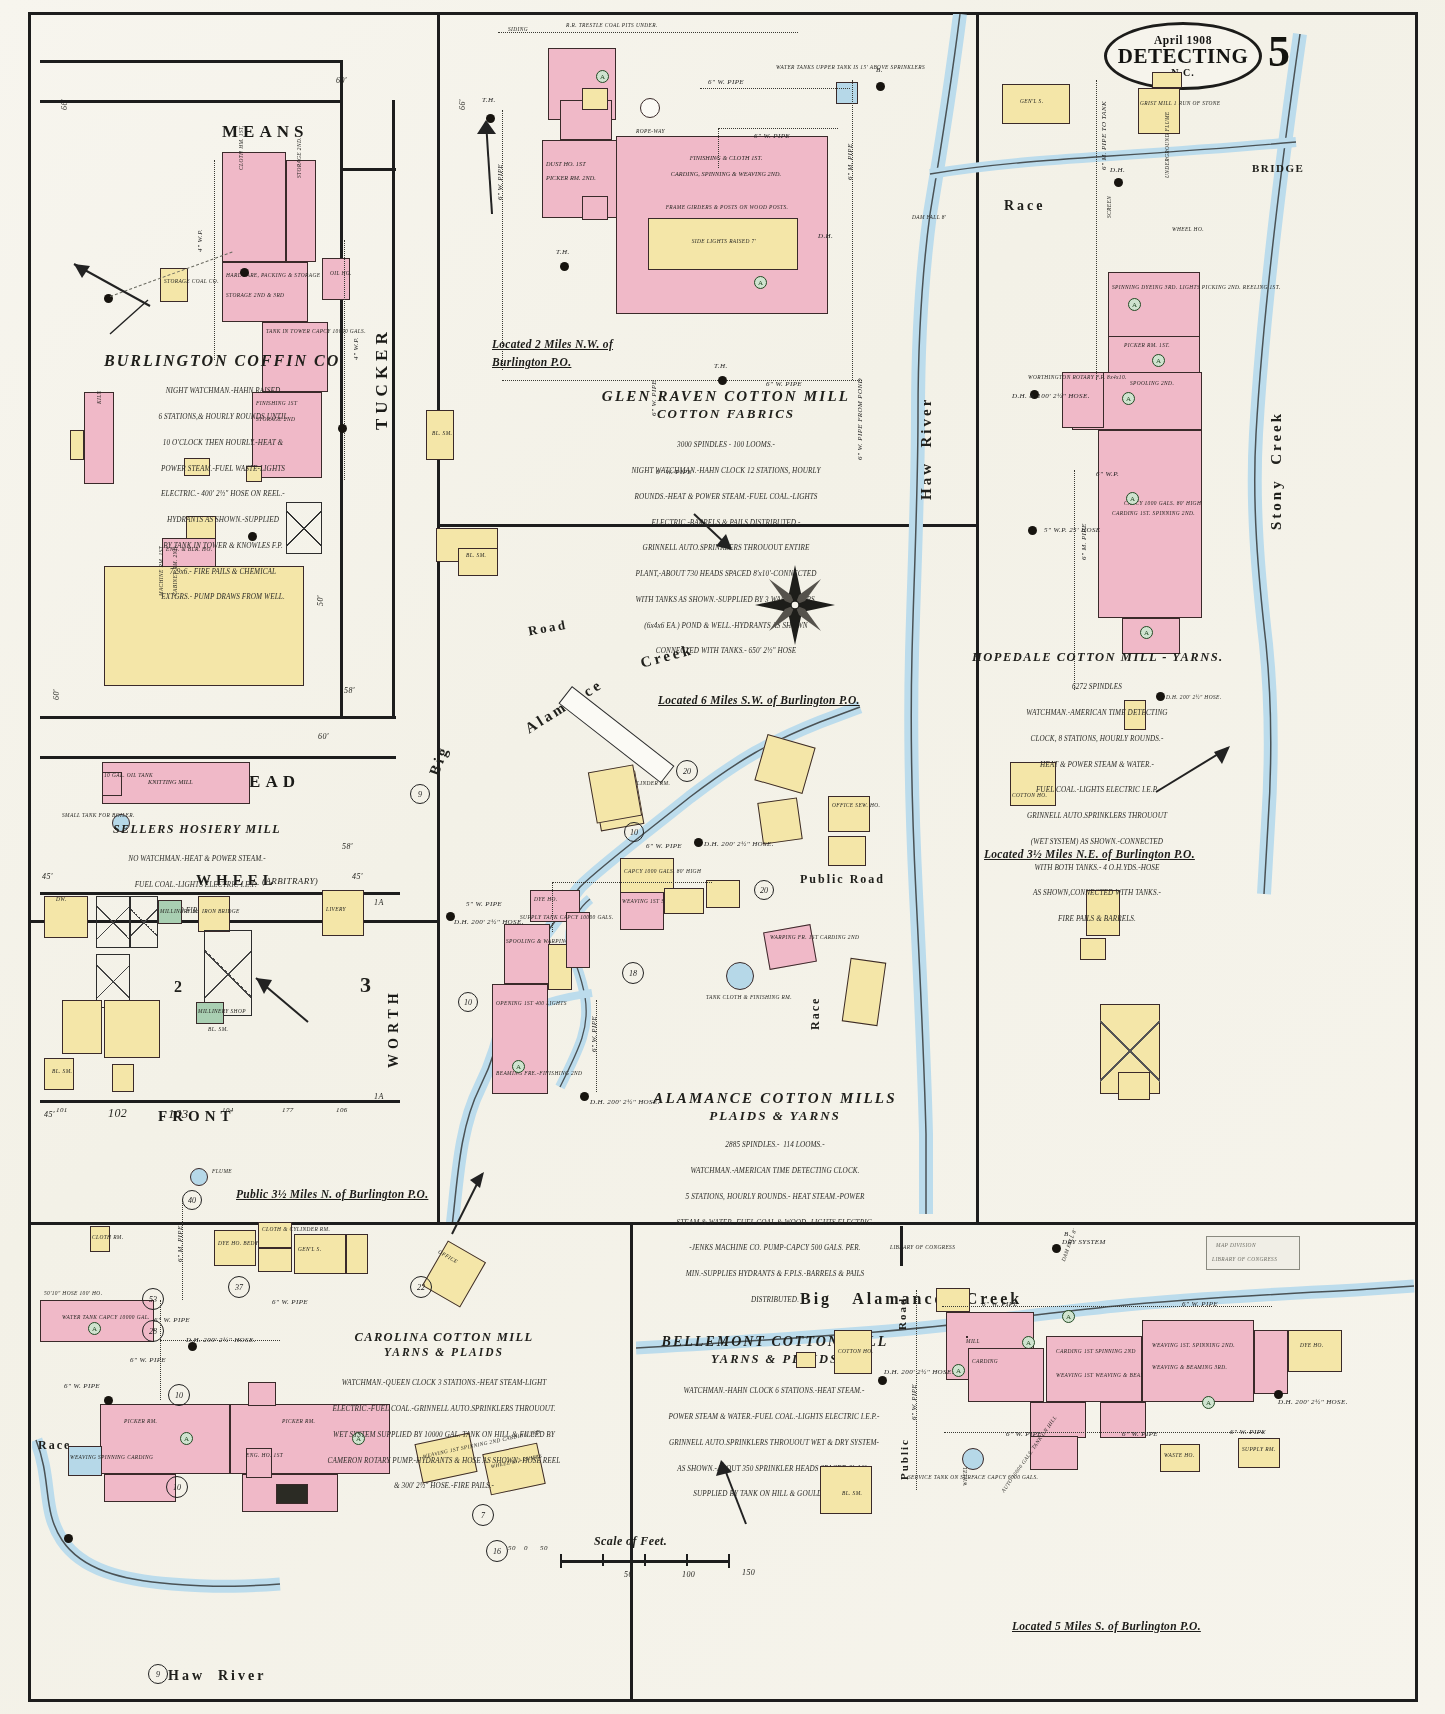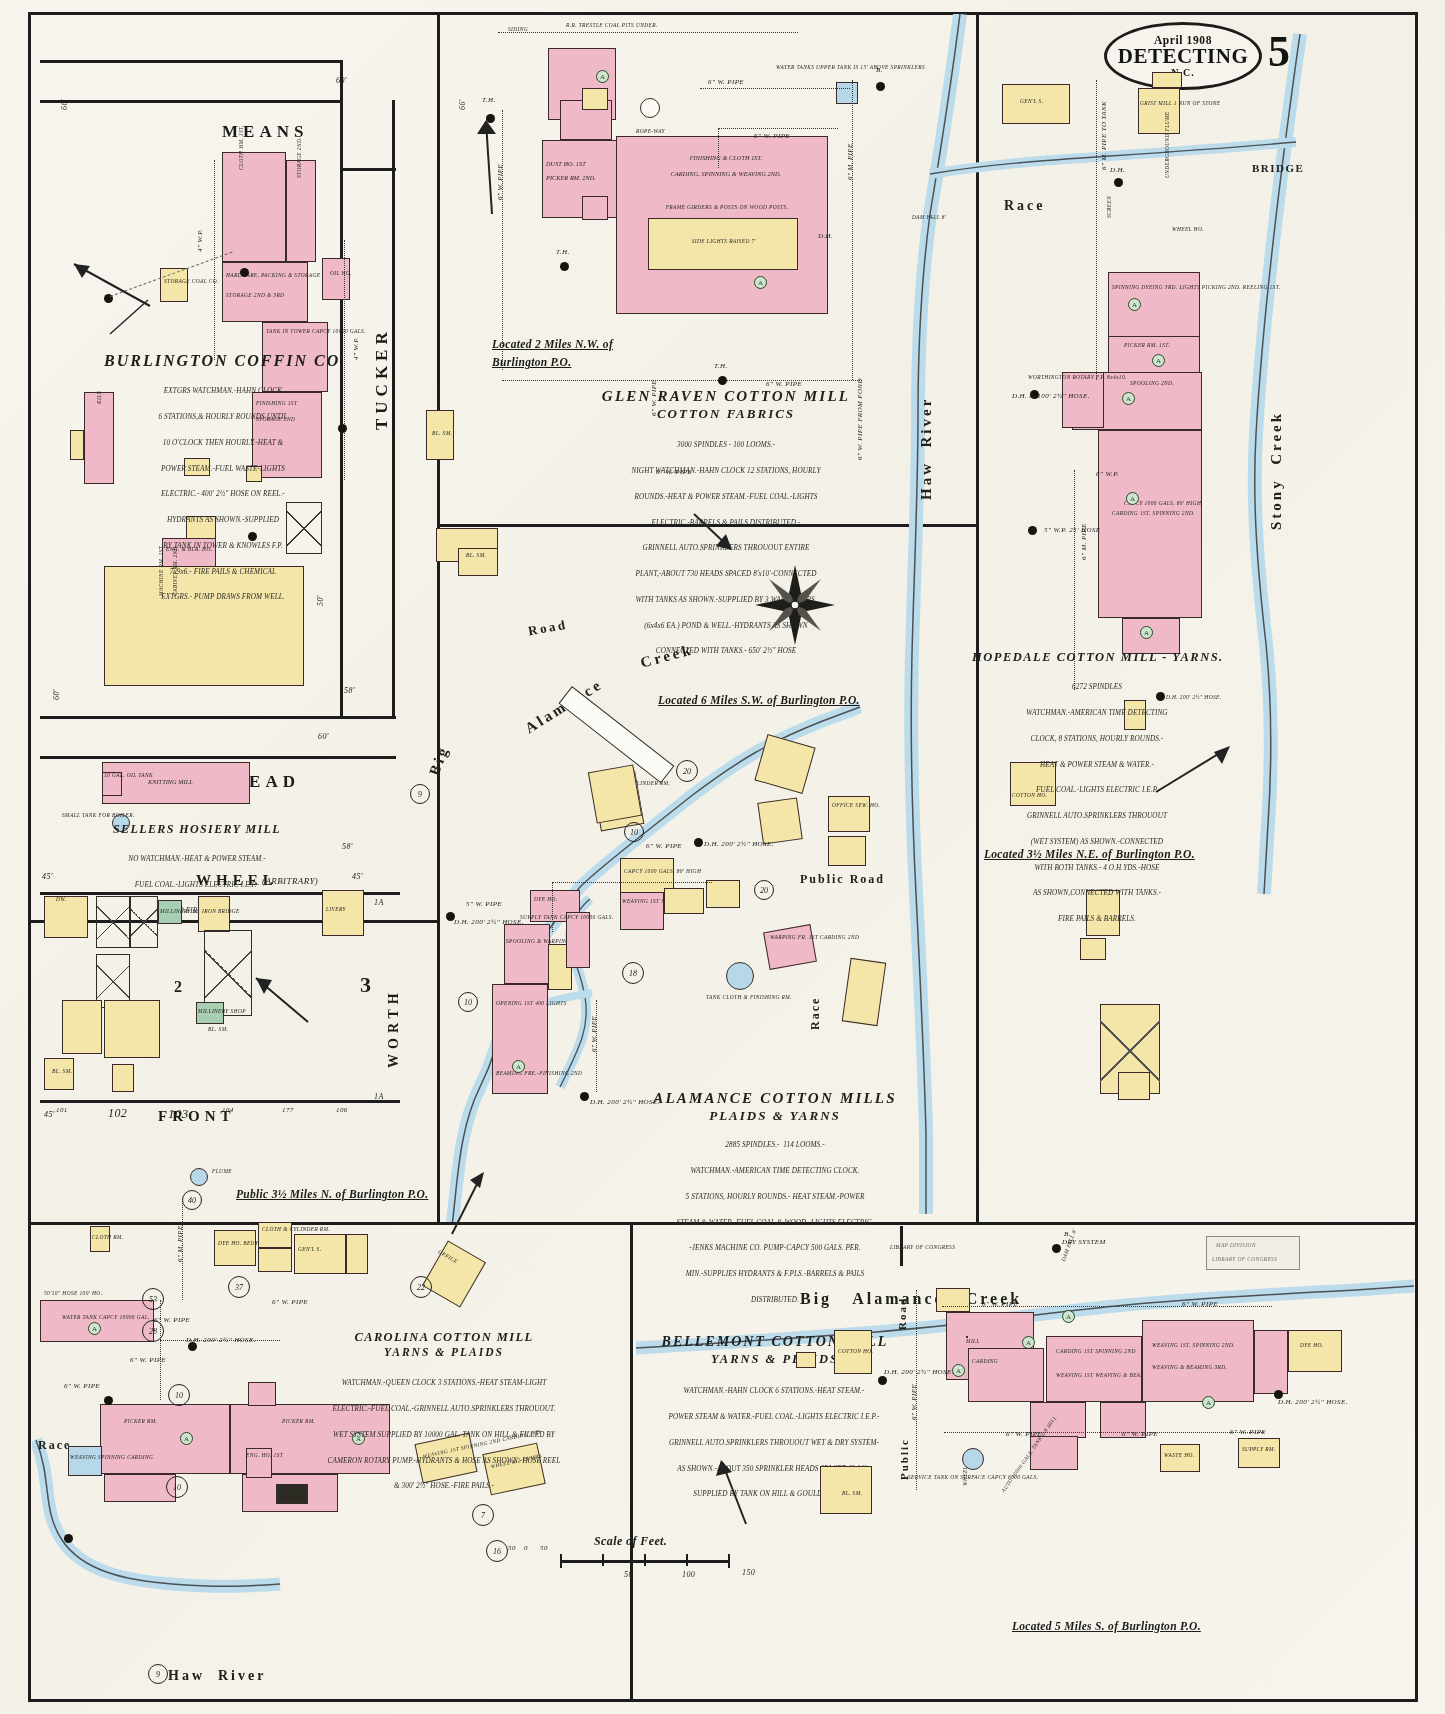--- a/index.html
+++ b/index.html
@@ -161,21 +161,21 @@
      linear-gradient(-45deg,transparent 48%,#333 48%,#333 51%,transparent 51%);"></div>
 
   <div class="blk yellow" style="left:104px;top:566px;width:200px;height:120px;"></div>
   <div class="t lbl6" style="left:158px;top:596px;transform:rotate(-90deg);transform-origin:left top;width:110px;">MACHINE RM. 1ST.</div>
   <div class="t lbl6" style="left:172px;top:596px;transform:rotate(-90deg);transform-origin:left top;width:110px;">CABINET RM. 2ND.</div>
 
   <div class="t dim" style="left:316px;top:606px;transform:rotate(-90deg);transform-origin:left top;">50'</div>
 
   <div class="t mill-title" style="left:104px;top:352px;width:238px;font-size:16px;letter-spacing:2px;">BURLINGTON COFFIN CO.</div>
   <div class="mill-body t" style="left:104px;top:370px;width:238px;">
-    <div>EXTGRS WATCHMAN.-HAHN CLOCK</div>
+    <div>NIGHT WATCHMAN.-HAHN RAISED</div>
     <div>6 STATIONS,&amp; HOURLY ROUNDS UNTIL</div>
     <div>10 O'CLOCK THEN HOURLY.-HEAT &amp;</div>
     <div>POWER STEAM.-FUEL WASTE-LIGHTS</div>
     <div>ELECTRIC.- 400' 2½" HOSE ON REEL.-</div>
     <div>HYDRANTS AS SHOWN.-SUPPLIED</div>
     <div>BY TANK IN TOWER &amp; KNOWLES F.P.</div>
     <div>7x9x6.- FIRE PAILS &amp; CHEMICAL</div>
     <div>EXTGRS.- PUMP DRAWS FROM WELL.</div>
   </div>
 

